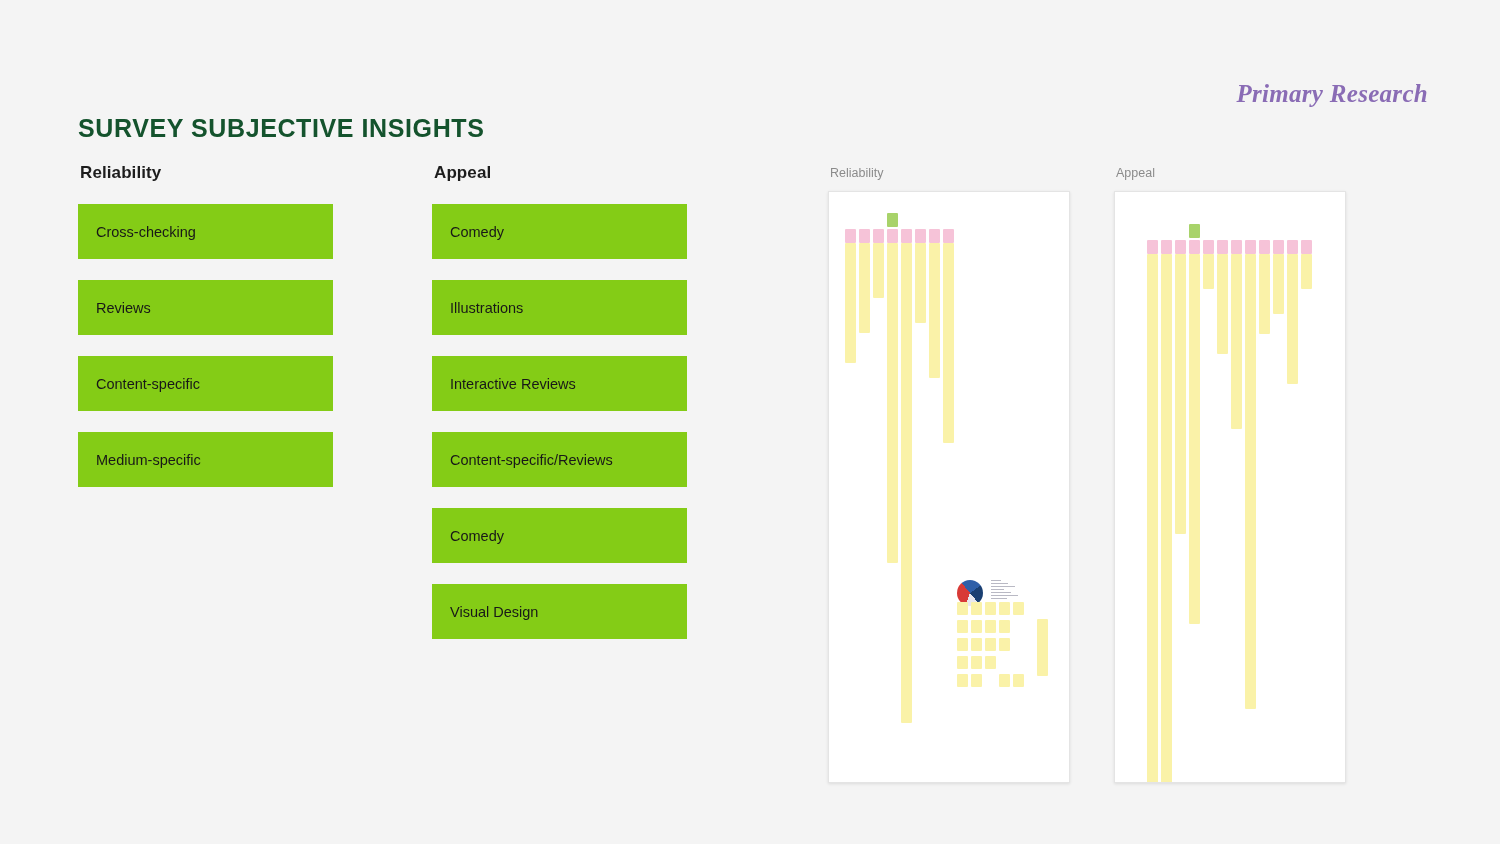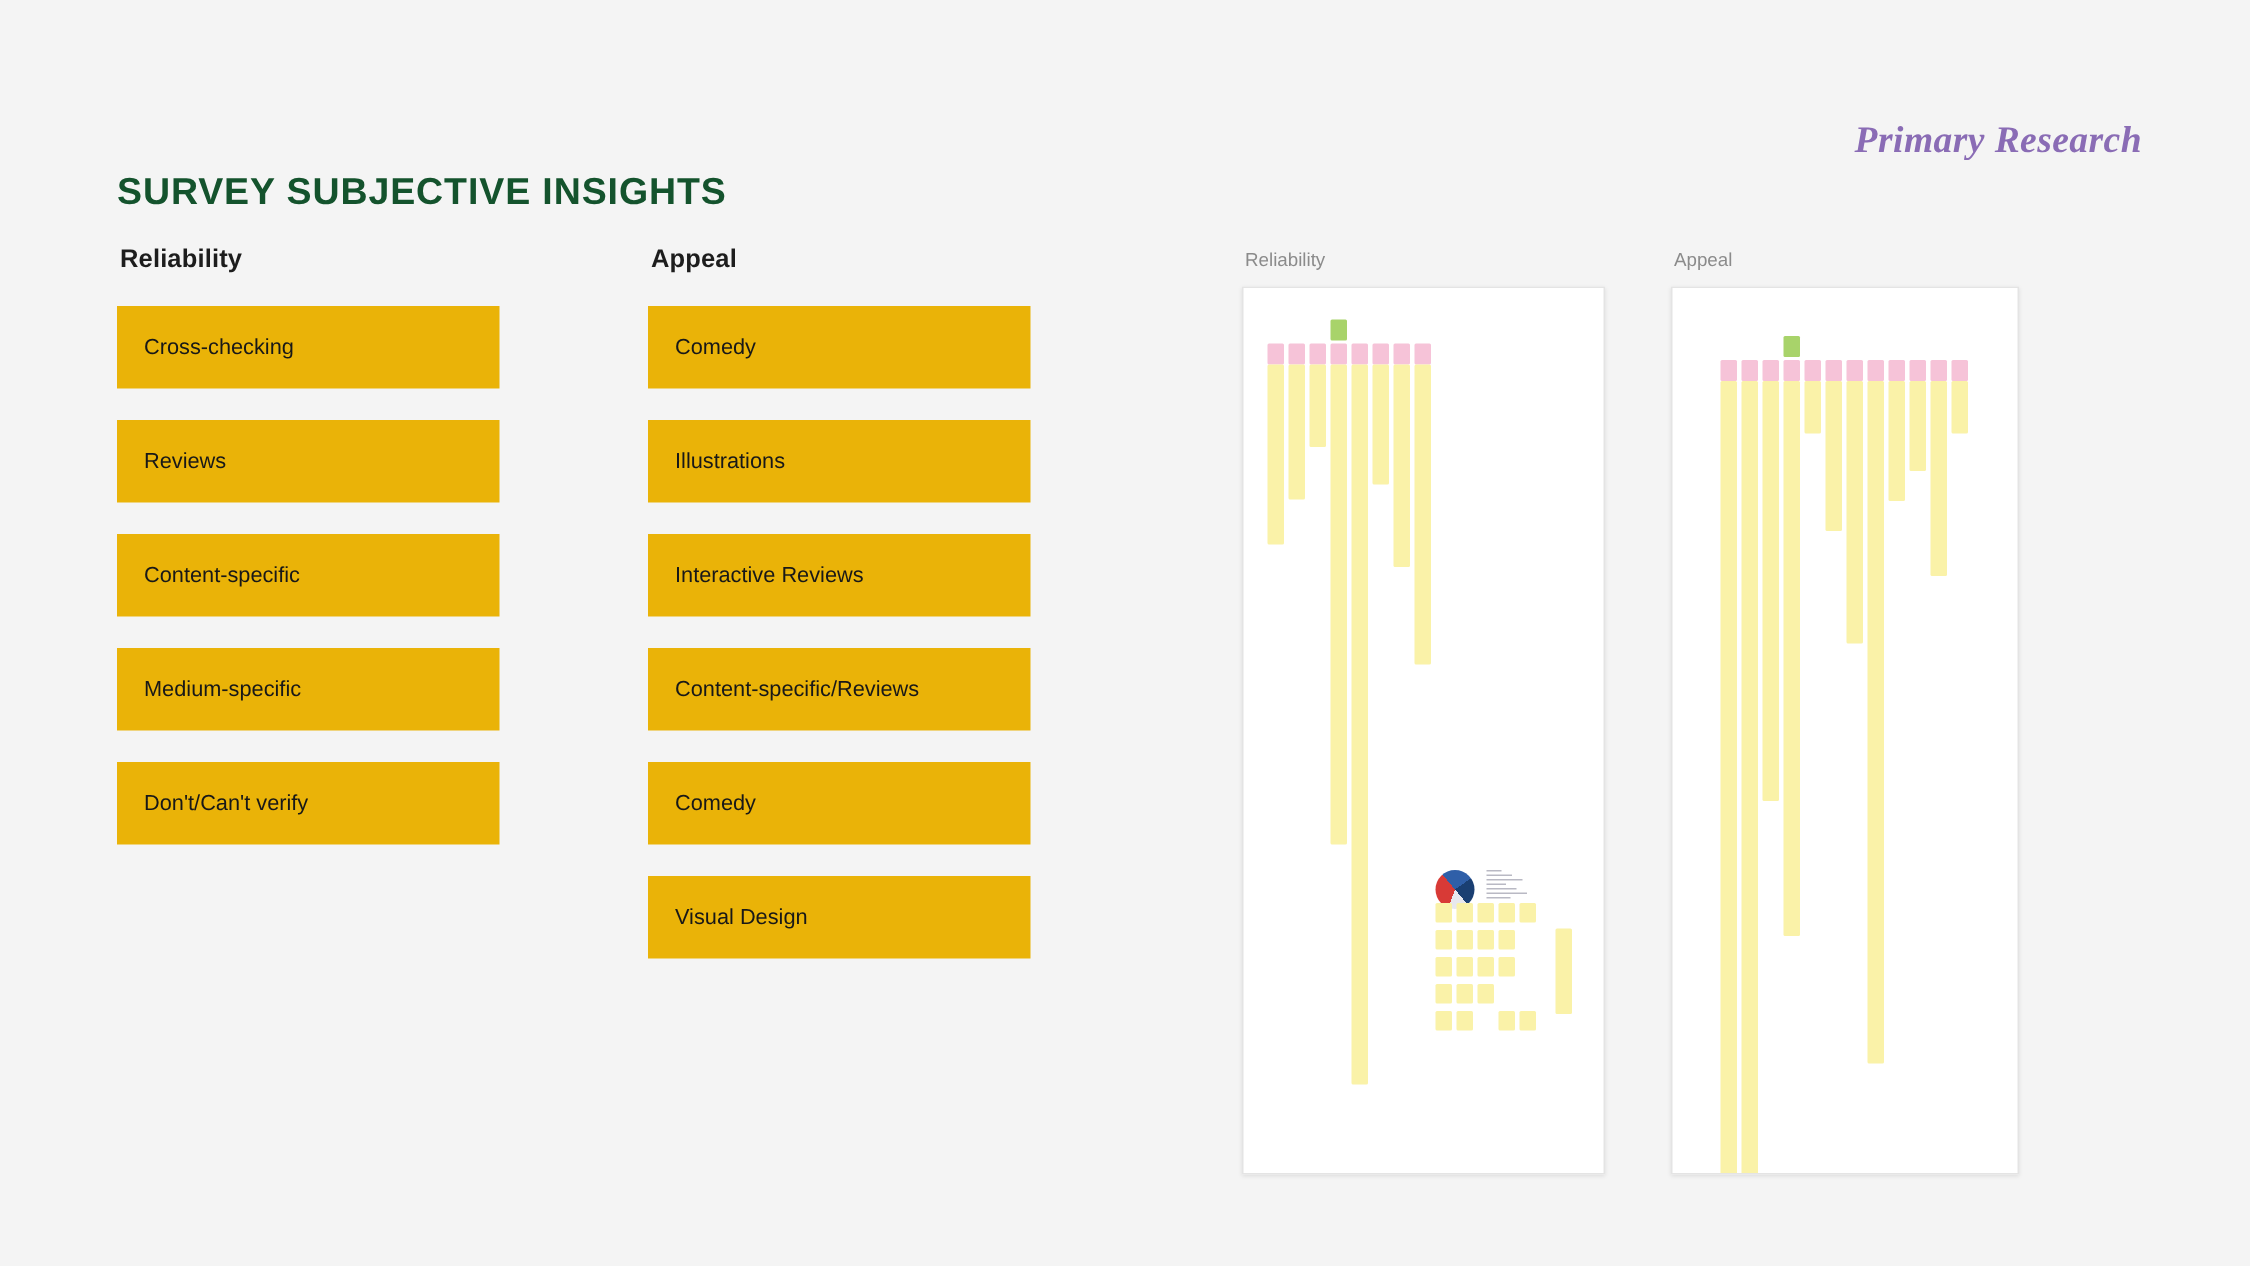--- a/index.html
+++ b/index.html
@@ -50,21 +50,21 @@
   .column.appeal { left: 432px; }
 
   .column-heading {
     font-size: 17px;
     font-weight: bold;
     color: #1d1d1d;
     margin: 0 0 21px 2px;
     letter-spacing: 0.1px;
   }
   .chip {
-    background: #eab308;
+    background: #84cc16;
     height: 55px;
     margin-bottom: 21px;
     display: flex;
     align-items: center;
     padding-left: 18px;
     box-sizing: border-box;
     font-size: 14.5px;
     color: #181818;
   }
 
@@ -149,23 +149,20 @@
     <span>Cross-checking</span>
   </div>
   <div class="chip">
     <span>Reviews</span>
   </div>
   <div class="chip">
     <span>Content-specific</span>
   </div>
   <div class="chip">
     <span>Medium-specific</span>
-  </div>
-  <div class="chip">
-    <span>Don't/Can't verify</span>
   </div>
 </div>
 
 <div class="column appeal">
   <div class="column-heading">Appeal</div>
 
   <div class="chip">
     <span>Comedy</span>
   </div>
   <div class="chip">

